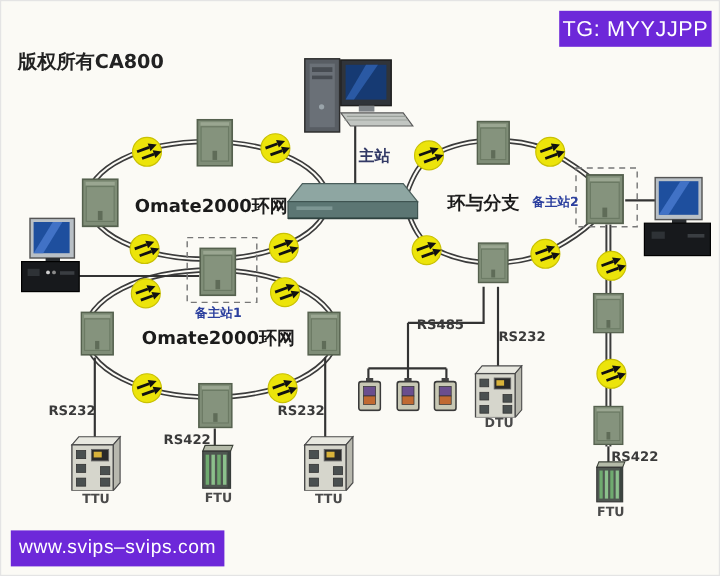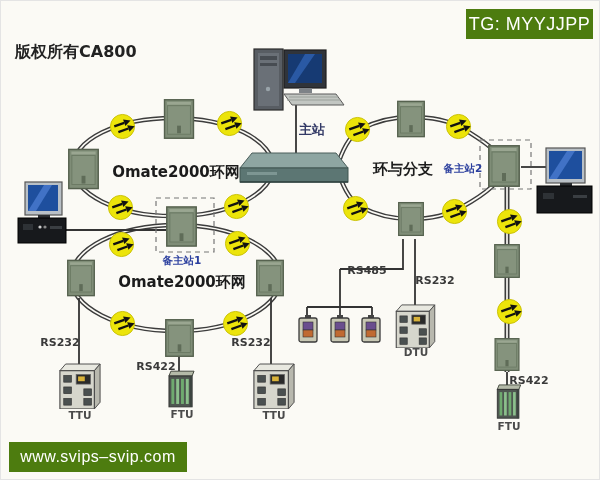--- a/index.html
+++ b/index.html
@@ -3,21 +3,21 @@
 <meta charset="utf-8">
 <style>
   html,body{margin:0;padding:0;background:#fff;}
   .stage{
     position:relative;width:600px;height:480px;overflow:hidden;
     background:#fbfaf5;font-family:"DejaVu Sans","Liberation Sans",sans-serif;
     border:1px solid #e4e4e4;box-sizing:border-box;
   }
   svg{position:absolute;left:0;top:0;}
   .badge{
-    position:absolute;background:#4d7c0f;color:#fff;
+    position:absolute;background:#6d28d9;color:#fff;
     display:flex;align-items:center;justify-content:center;
     font-family:"Liberation Sans","DejaVu Sans",sans-serif;
     letter-spacing:0.5px;
   }
   .badge.tg{left:465px;top:8px;width:127px;height:30px;font-size:18px;}
   .badge.site{left:8px;top:441px;width:178px;height:30px;font-size:16px;}
   text{font-family:"DejaVu Sans","Liberation Sans",sans-serif;}
   .ringlbl{font-weight:bold;fill:#1b1b1b;}
   .bluelbl{font-weight:bold;fill:#2b3f9e;}
   .linklbl{font-weight:bold;fill:#3a3a3a;}
@@ -210,15 +210,15 @@
   <text x="528" y="383" text-anchor="middle" font-size="11" class="linklbl">RS422</text>
 
   <text x="79" y="418" text-anchor="middle" font-size="10.5" class="devlbl">TTU</text>
   <text x="181" y="417" text-anchor="middle" font-size="10.5" class="devlbl">FTU</text>
   <text x="273" y="418" text-anchor="middle" font-size="10.5" class="devlbl">TTU</text>
   <text x="415" y="355" text-anchor="middle" font-size="10.5" class="devlbl">DTU</text>
   <text x="508" y="429" text-anchor="middle" font-size="10.5" class="devlbl">FTU</text>
 </svg>
 
 <div class="badge tg">TG: MYYJJPP</div>
-<div class="badge site">www.svips–svip.com</div>
+<div class="badge site">www.svips–svips.com</div>
 
 </div>
 
 </body></html>

